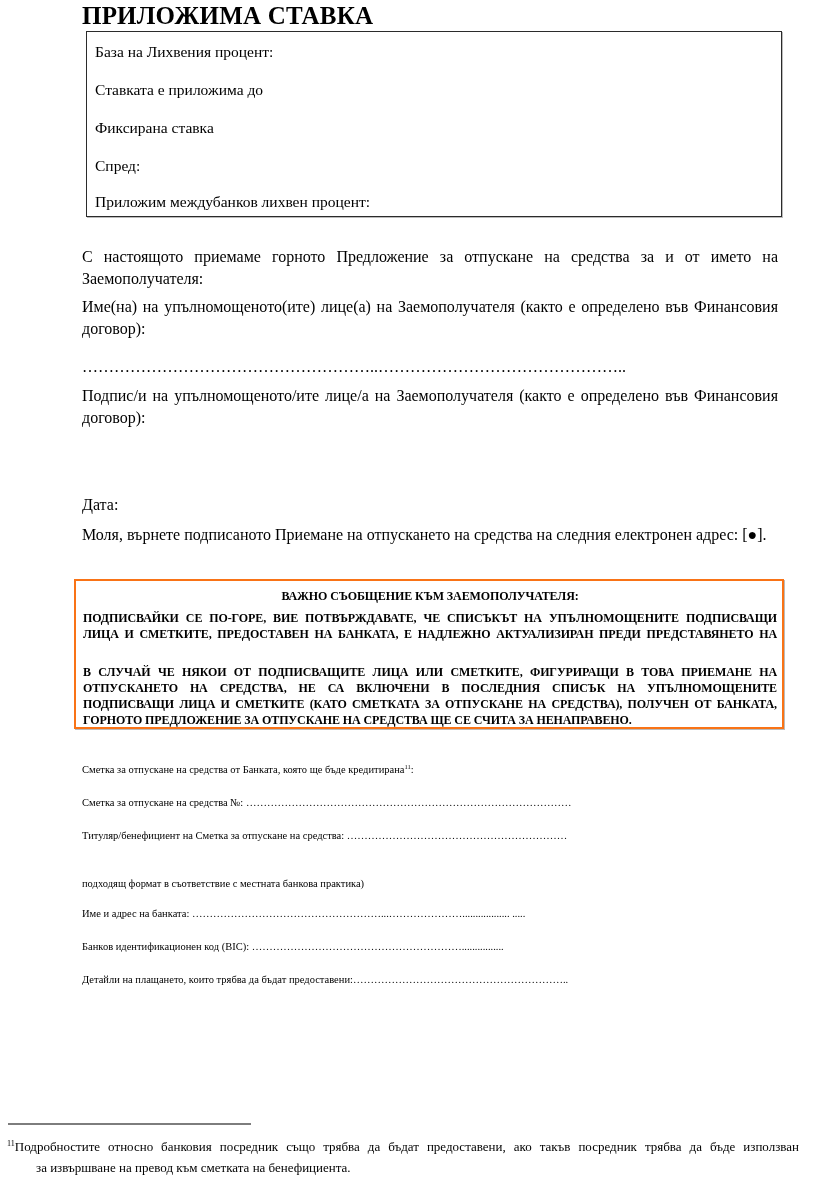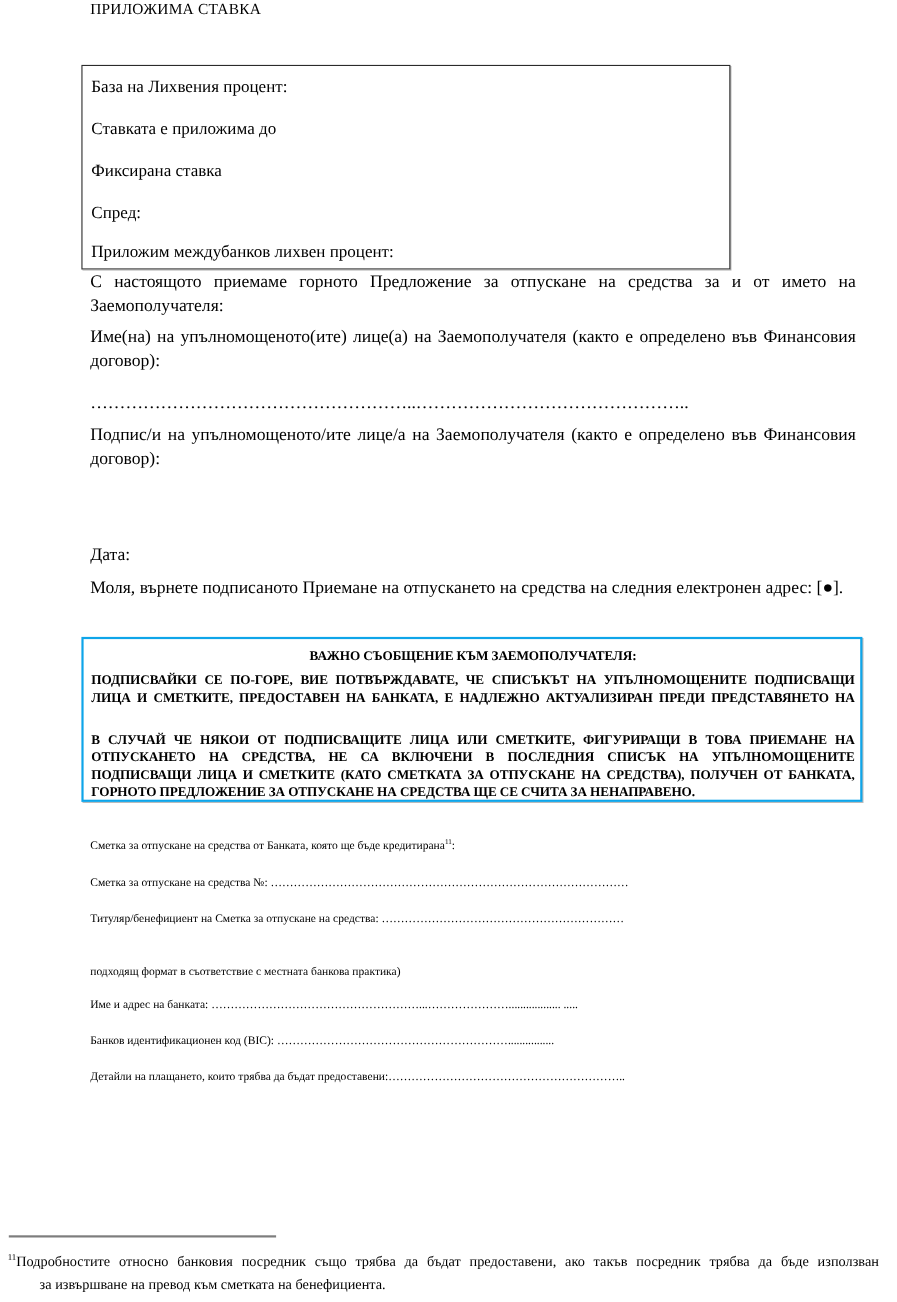--- a/index.html
+++ b/index.html
@@ -7,37 +7,36 @@
     position:relative;
     width:815px;height:1184px;
     background:#ffffff;
     font-family:"Liberation Serif","DejaVu Serif",serif;
     color:#000;
     overflow:hidden;
   }
   .abs{position:absolute;}
   .doc-title{
     left:82px;top:2px;width:700px;
-    font-size:14px;font-weight:normal;letter-spacing:.2px;
+    font-size:25px;font-weight:bold;letter-spacing:.2px;
   }
   .rate-box{
-    left:74px;top:31px;width:590px;height:186px;
+    left:86px;top:31px;width:696px;height:186px;
     border:1px solid #2b2b2b;box-sizing:border-box;
     box-shadow:1px 1px 0 #bbb;
-    margin-top:28px;
   }
   .rate-line{position:absolute;left:8px;width:690px;font-size:15.5px;}
   .body-line{
     left:82px;width:696px;font-size:16px;line-height:21px;
   }
   .jline{text-align:justify;text-align-last:justify;}
   .fill-line{white-space:nowrap;overflow:hidden;}
   .notice-box{
     left:74px;top:579px;width:710px;height:150px;
-    border:2px solid #0ea5e9;box-sizing:border-box;
+    border:2px solid #f97316;box-sizing:border-box;
     box-shadow:1px 1px 0 #bbb;
   }
   .notice-line{
     position:absolute;left:7px;width:694px;
     font-size:12px;font-weight:bold;line-height:14px;letter-spacing:-0.1px;
   }
   .notice-title{text-align:center;}
   .small-line{
     left:82px;width:700px;font-size:10.5px;line-height:14px;
   }

